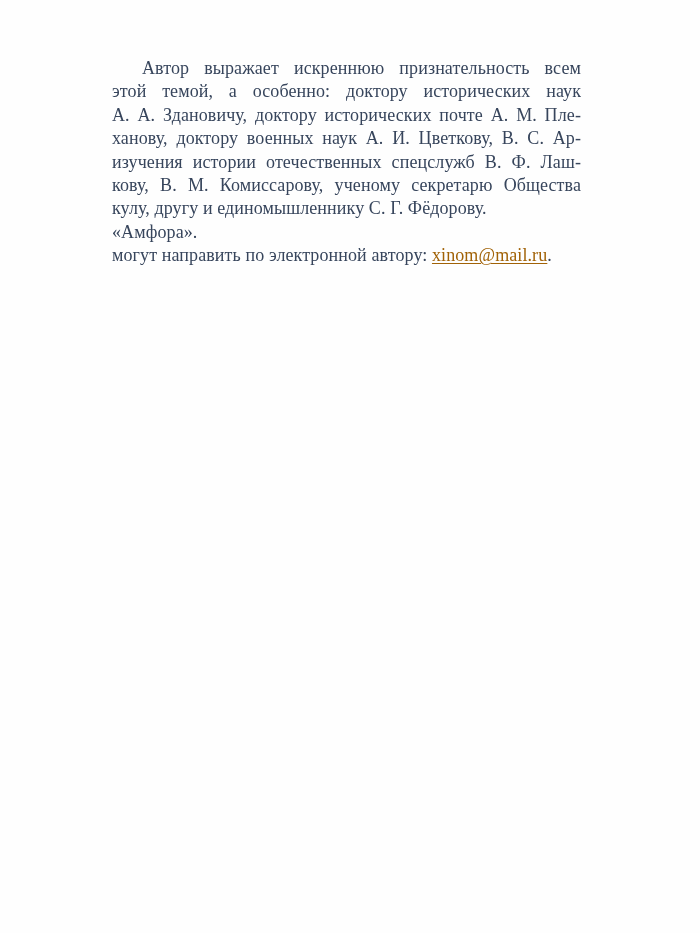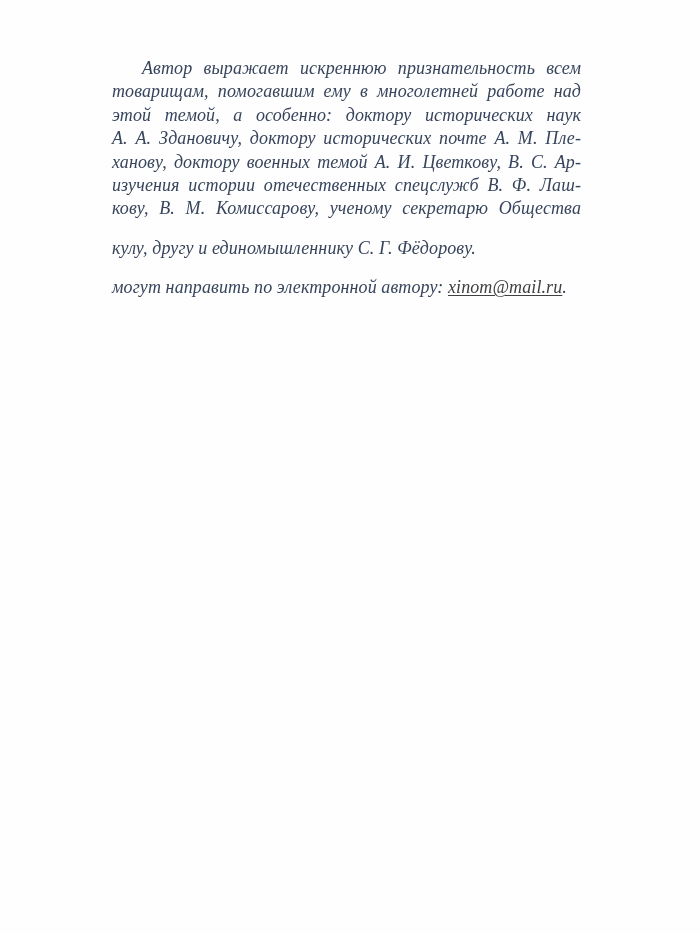--- a/index.html
+++ b/index.html
@@ -21,61 +21,59 @@
   }
   .text-block {
     position: absolute;
     left: 112px;
     top: 57px;
     width: 469px;
     color: #37455c;
     font-size: 18px;
     line-height: 23.4px;
     letter-spacing: 0.1px;
-    font-style: italic;
   }
   .line {
     white-space: normal;
   }
   
   .just {
     text-align: justify;
     text-align-last: justify;
   }
   
   .plast {
     text-align: center;
     text-align-last: left;
-    margin-top: 16px;
   }
   
   .indent {
     padding-left: 30px;
   }
   .email-link {
-    color: #404040;
+    color: #a16207;
     text-decoration: underline;
     text-underline-offset: 2px;
     cursor: pointer;
   }
 </style>
 </head>
 <body>
 
 <div class="page">
   <div class="text-block">
 
     <div class="line just indent">Автор выражает искреннюю признательность всем</div>
-    <div class="line just">товарищам, помогавшим ему в многолетней работе над</div>
     <div class="line just">этой темой, а особенно: доктору исторических наук</div>
     <div class="line just">А. А. Здановичу, доктору исторических почте А. М. Пле-</div>
-    <div class="line just">ханову, доктору военных темой А. И. Цветкову, В. С. Ар-</div>
+    <div class="line just">ханову, доктору военных наук А. И. Цветкову, В. С. Ар-</div>
     <div class="line just">изучения истории отечественных спецслужб В. Ф. Лаш-</div>
     <div class="line just">кову, В. М. Комиссарову, ученому секретарю Общества</div>
     <div class="line plast">кулу, другу и единомышленнику С. Г. Фёдорову.</div>
 
+    <div class="line plast">«Амфора».</div>
 
     <div class="line plast">
       <span>могут направить по электронной автору: </span><a class="email-link">xinom@mail.ru</a><span>.</span>
     </div>
 
   </div>
 </div>
 
 </body></html>

